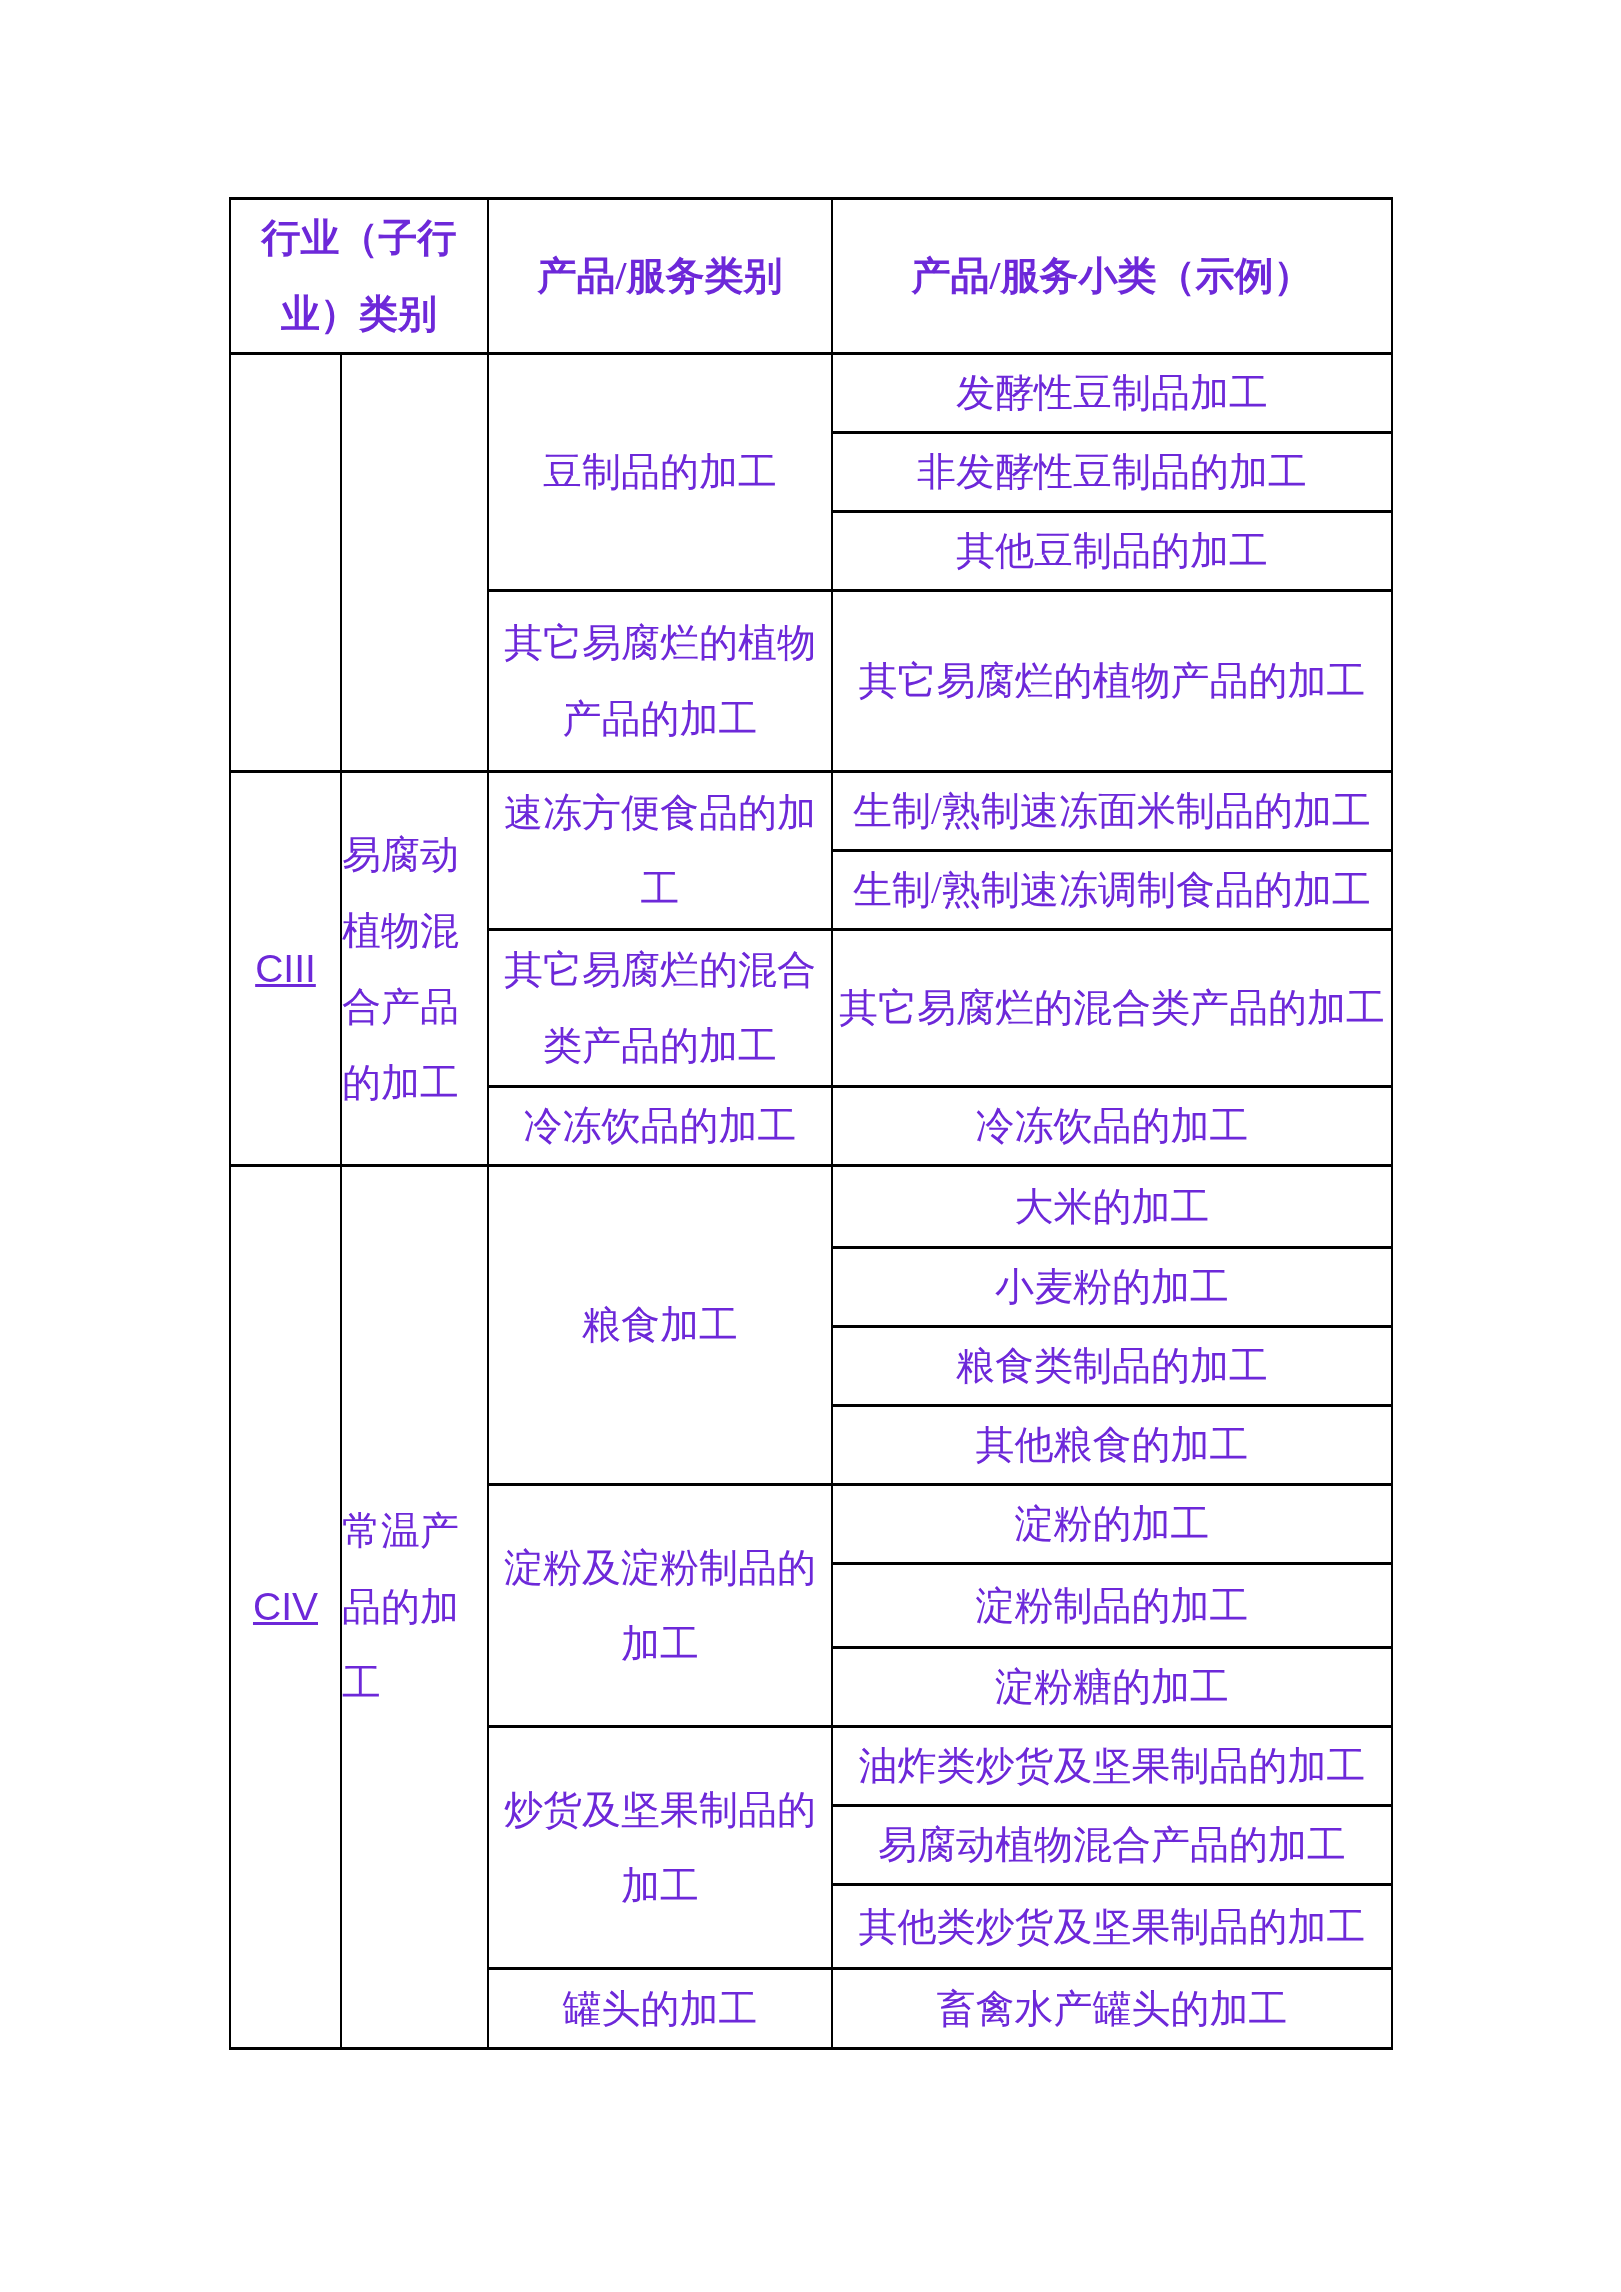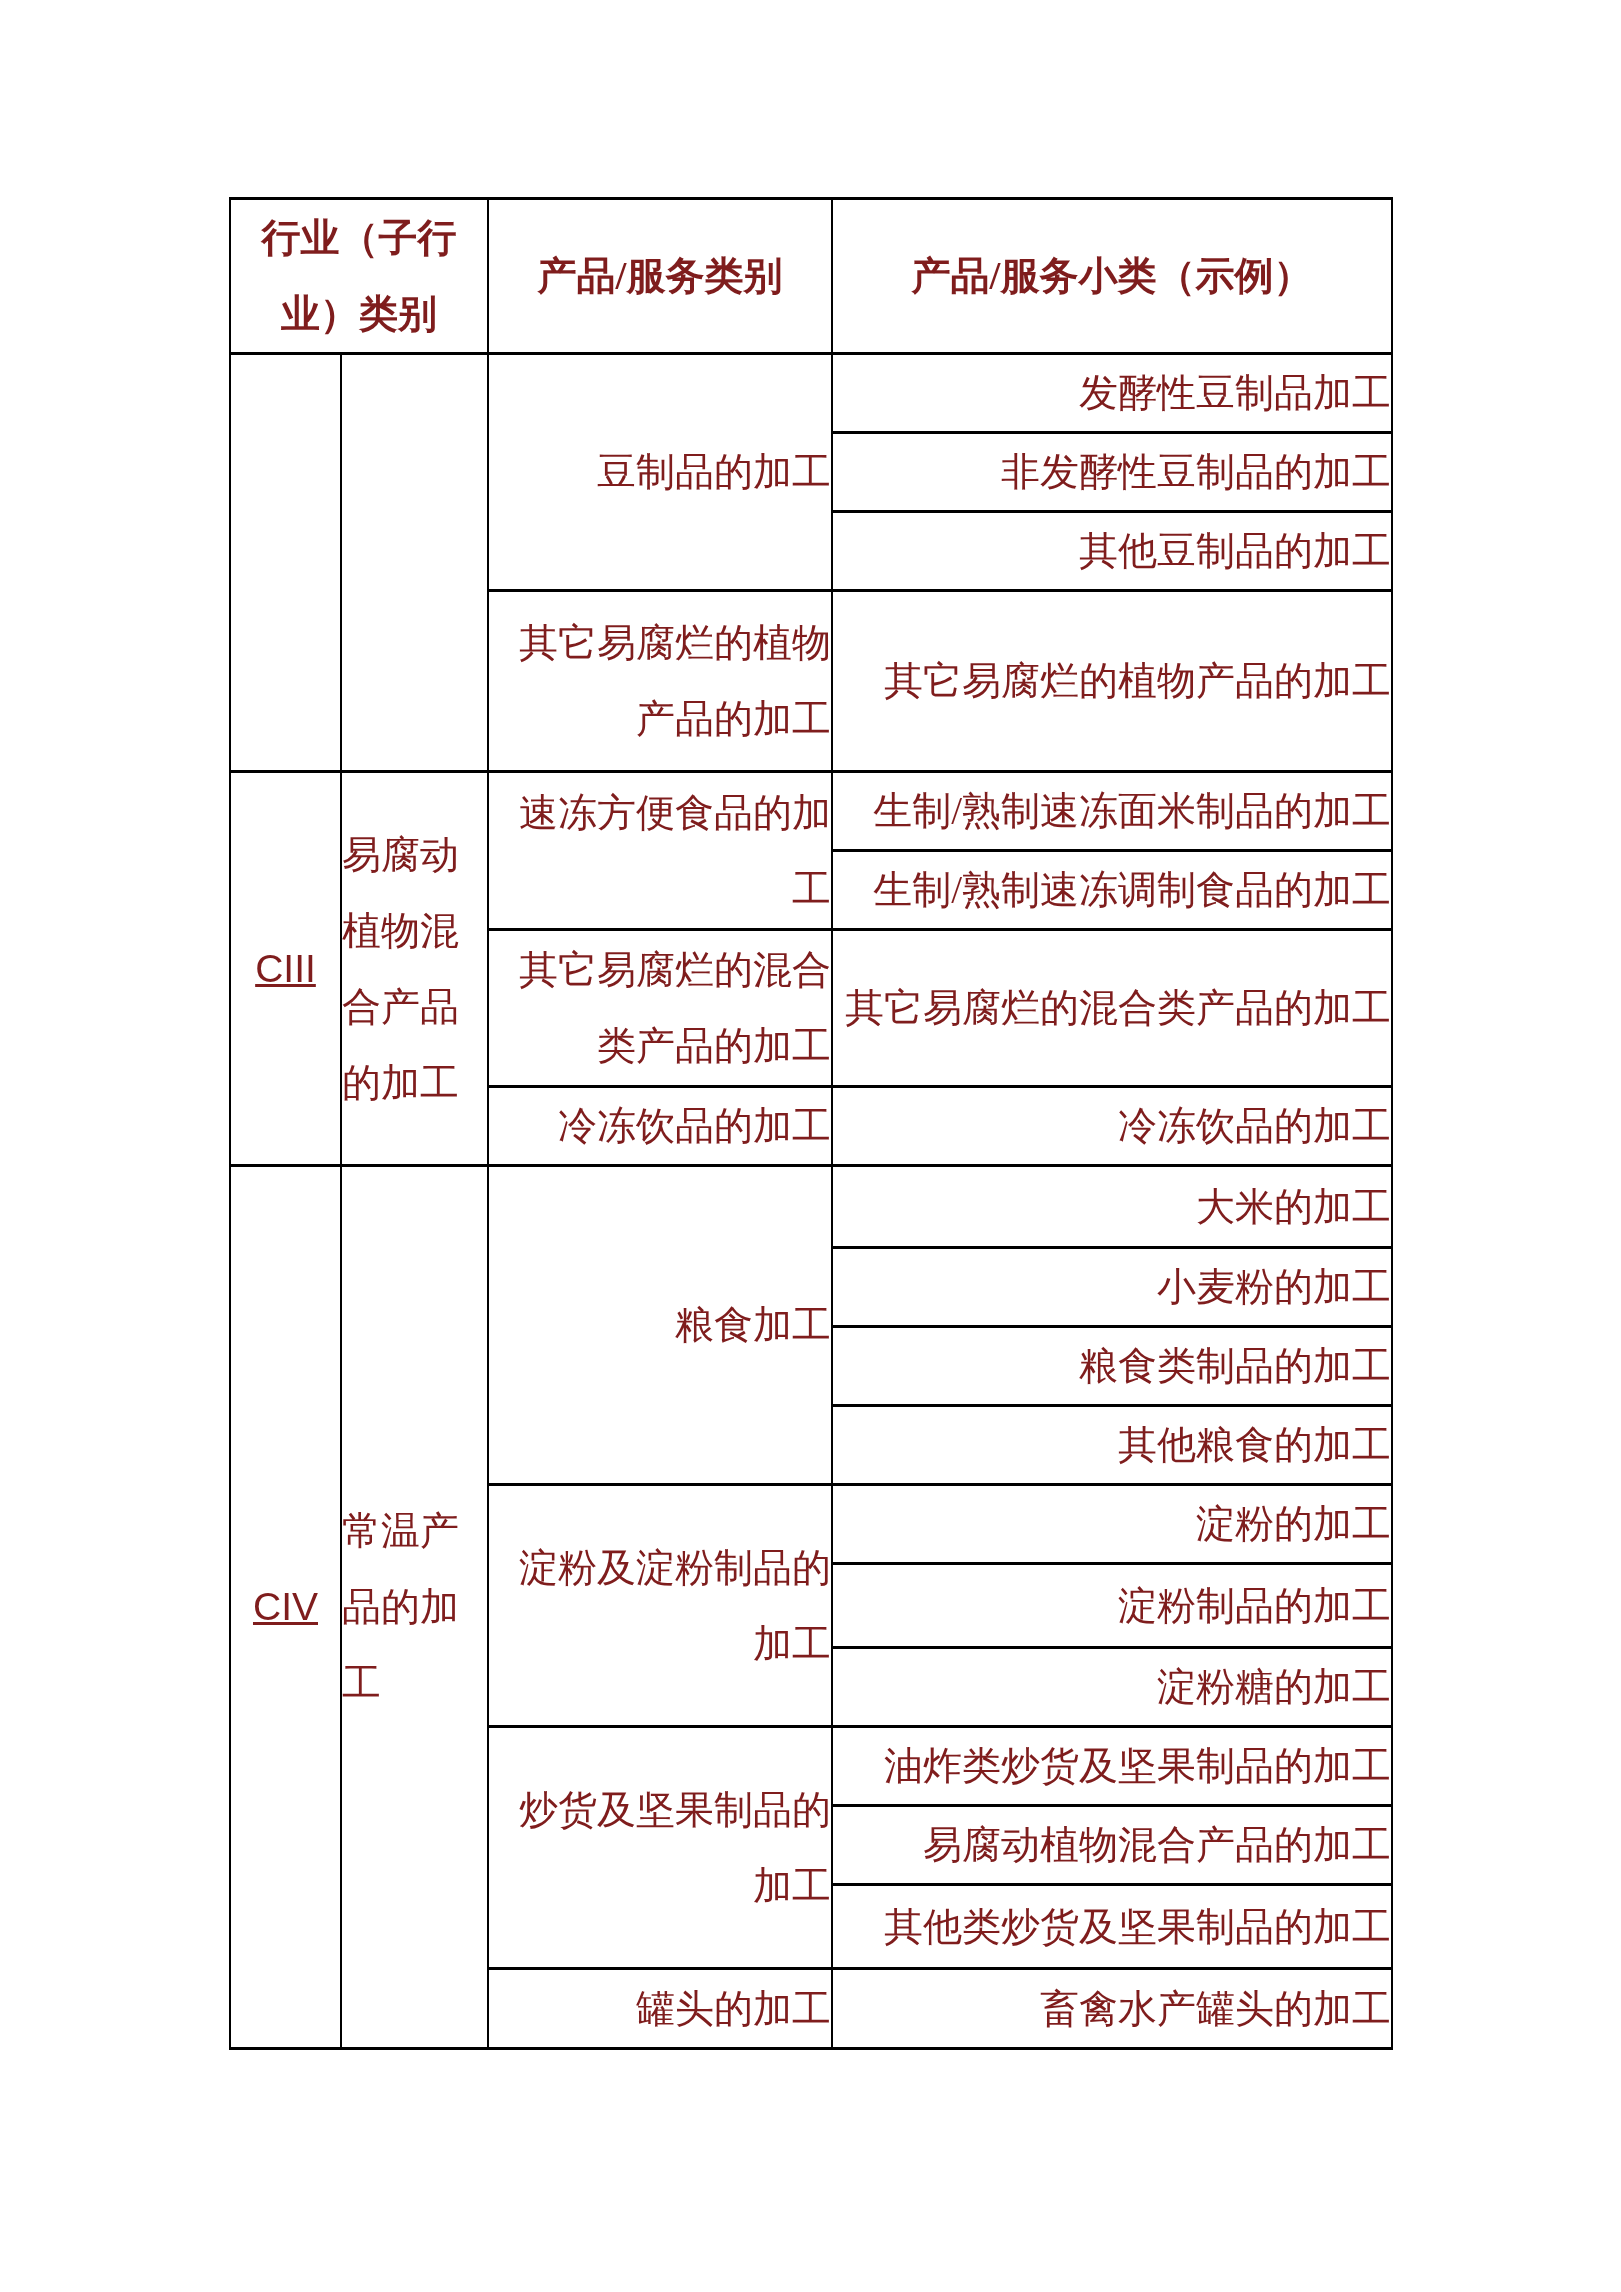--- a/index.html
+++ b/index.html
@@ -15,21 +15,21 @@
     overflow: hidden;
   }
   table.doc-table {
     border-collapse: collapse;
     table-layout: fixed;
     width: 1161px;
     margin: 197px 0 0 229px;
     font-family: "Liberation Serif", "DejaVu Serif", serif;
     font-size: 39px;
     line-height: 76px;
-    color: #7f1d1d;
+    color: #6d28d9;
   }
   table.doc-table th,
   table.doc-table td {
     border: 2.9px solid #000000;
     border-top-width: 3.9px;
     border-bottom-width: 3.9px;
     padding: 0;
     vertical-align: middle;
     overflow: hidden;
   }
@@ -41,21 +41,21 @@
   td.cell-industry-code {
     text-align: center;
     font-family: "Liberation Sans", "DejaVu Sans", sans-serif;
     text-decoration: underline;
   }
   td.cell-industry-name {
     padding: 0;
   }
   td.cell-category,
   td.cell-subcategory {
-    text-align: right;
+    text-align: center;
     padding-left: 13.7px;
     padding-right: 3.9px;
   }
   tr.h-header { height: 155px; }
   tr.h-r1  { height: 79px; }
   tr.h-r2  { height: 75px; }
   tr.h-r3  { height: 76px; }
   tr.h-r4  { height: 181px; }
   tr.h-r5  { height: 78px; }
   tr.h-r6  { height: 76px; }

